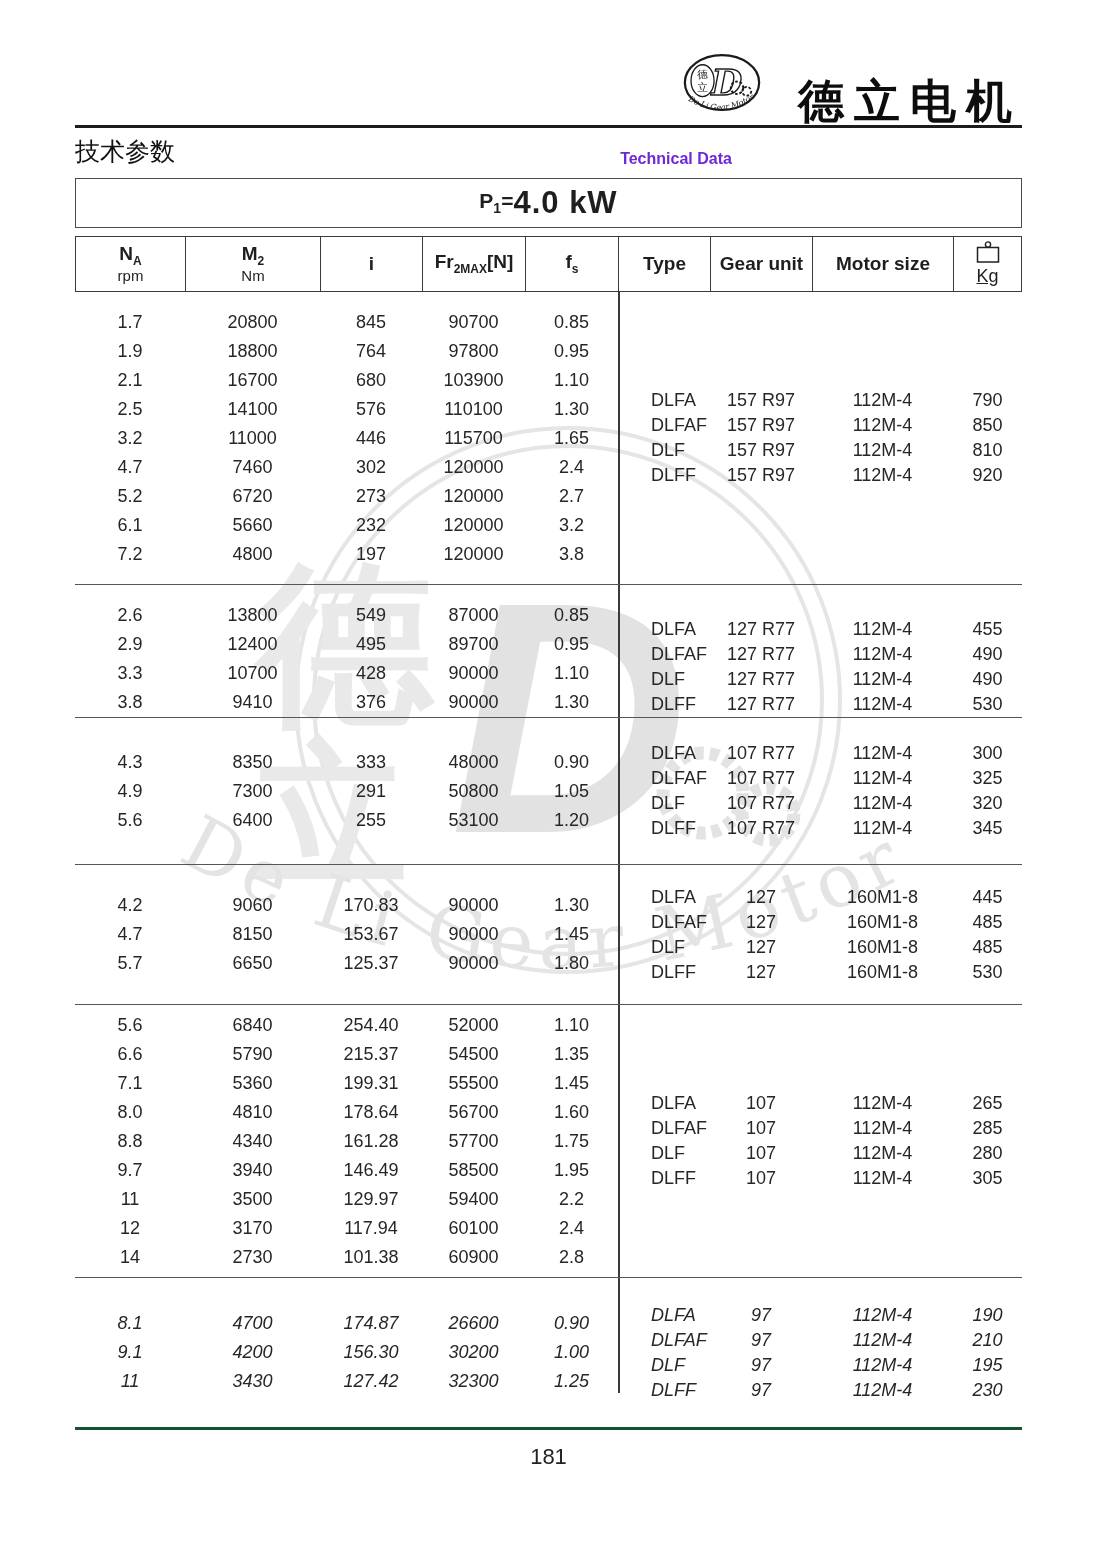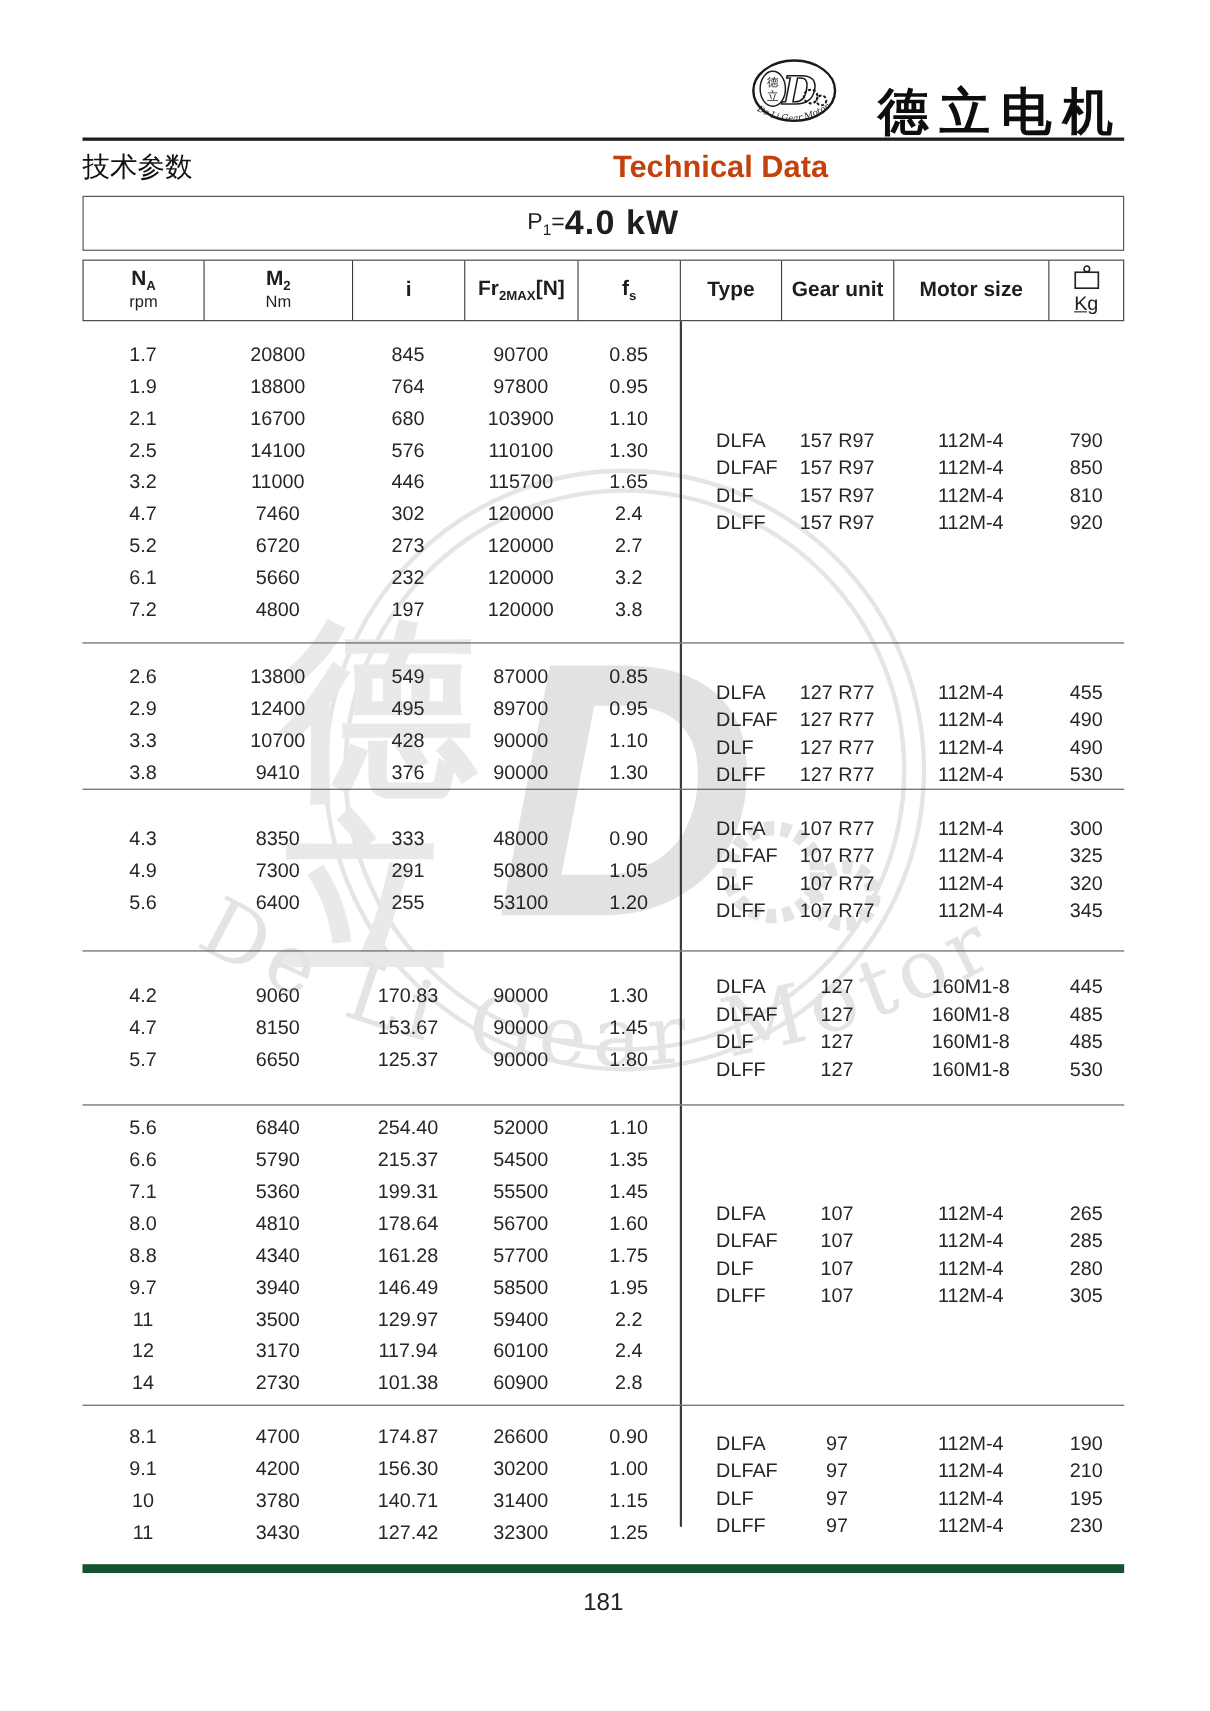--- a/index.html
+++ b/index.html
@@ -26,49 +26,49 @@
   .badge text{font-family:"DejaVu Serif",serif;}
   .brand-cn{
     font-family:"DejaVu Serif",serif;
     font-weight:bold;font-size:46px;line-height:1.05;
     letter-spacing:10px;color:#0d0d0d;white-space:nowrap;
   }
   .top-rule{height:3px;background:#1c1c1c;}
   
   .section-row{position:relative;height:48px;}
   .section-cn{position:absolute;left:0;bottom:8px;font-size:25px;color:#111;font-family:"DejaVu Sans",sans-serif;}
-  .section-en{position:absolute;left:580px;transform:translateX(-50%);bottom:8px;font-size:28px;font-weight:bold;color:#c2410c;}
+  .section-en{position:absolute;left:601px;transform:translateX(-50%);bottom:8px;font-size:16px;font-weight:bold;color:#6d28d9;}
   
   .title-box{
     margin-top:2px;height:50px;border:1.5px solid #4a4a4a;
     display:flex;align-items:center;justify-content:center;box-sizing:border-box;
     background:transparent;
   }
-  .title-p{font-size:21px;font-weight:normal;}
+  .title-p{font-size:21px;font-weight:bold;}
   .title-p sub{font-size:14px;}
   .title-power{font-size:31px;font-weight:bold;letter-spacing:1px;}
   
   .thead{
     margin-top:8px;display:flex;height:56px;border:1.5px solid #3a3a3a;box-sizing:border-box;
   }
   .hcell{
     border-right:1.5px solid #3a3a3a;box-sizing:border-box;
     display:flex;flex-direction:column;align-items:center;justify-content:center;
     font-weight:bold;line-height:1.1;
   }
   .hcell:last-child{border-right:none;flex:1;text-decoration:underline;}
   .hmain{font-size:19px;}
   .hmain sub{font-size:12px;font-weight:bold;}
   .hunit{font-size:15px;font-weight:normal;}
   .w0{width:110px}.w1{width:135px}.w2{width:102px}.w3{width:103px}.w4{width:93px}
   .w5{width:92px}.w6{width:102px}.w7{width:141px}.w8{width:69px}
   .kg-label{font-size:18px;font-weight:normal;margin-top:1px;}
   
   .group{display:flex;position:relative;border-bottom:1px solid #565656;box-sizing:border-box;}
-  .group.last{border-bottom:8px solid #14532d;}
+  .group.last{border-bottom:3px solid #14532d;font-style:italic;}
   .gleft{width:543px;display:flex;flex-direction:column;justify-content:center;}
   .gright{width:404px;display:flex;flex-direction:column;justify-content:center;}
   .centerline{position:absolute;left:543px;top:0;bottom:0;width:1.5px;background:#3a3a3a;}
   .group.last .centerline{bottom:34px;}
   .brow{display:flex;height:29px;align-items:center;}
   .mrow{display:flex;height:25px;align-items:center;}
   .bcell,.mcell{font-size:18px;color:#262626;text-align:center;box-sizing:border-box;}
   .c0{width:110px}.c1{width:135px}.c2{width:102px}.c3{width:103px}.c4{width:93px}
   .m0{width:92px;text-align:left;padding-left:33px;}
   .m1{width:102px}.m2c{width:141px}.m3{width:69px}
@@ -518,27 +518,20 @@
               <div class="bcell c4">0.90</div>
             </div>
             <div class="brow">
               <div class="bcell c0">9.1</div>
               <div class="bcell c1">4200</div>
               <div class="bcell c2">156.30</div>
               <div class="bcell c3">30200</div>
               <div class="bcell c4">1.00</div>
             </div>
             <div class="brow">
-              <div class="bcell c0">10</div>
-              <div class="bcell c1">3780</div>
-              <div class="bcell c2">140.71</div>
-              <div class="bcell c3">31400</div>
-              <div class="bcell c4">1.15</div>
-            </div>
-            <div class="brow">
               <div class="bcell c0">11</div>
               <div class="bcell c1">3430</div>
               <div class="bcell c2">127.42</div>
               <div class="bcell c3">32300</div>
               <div class="bcell c4">1.25</div>
             </div>
           </div>
           <div class="centerline"></div>
           <div class="gright">
             <div class="mrow">

